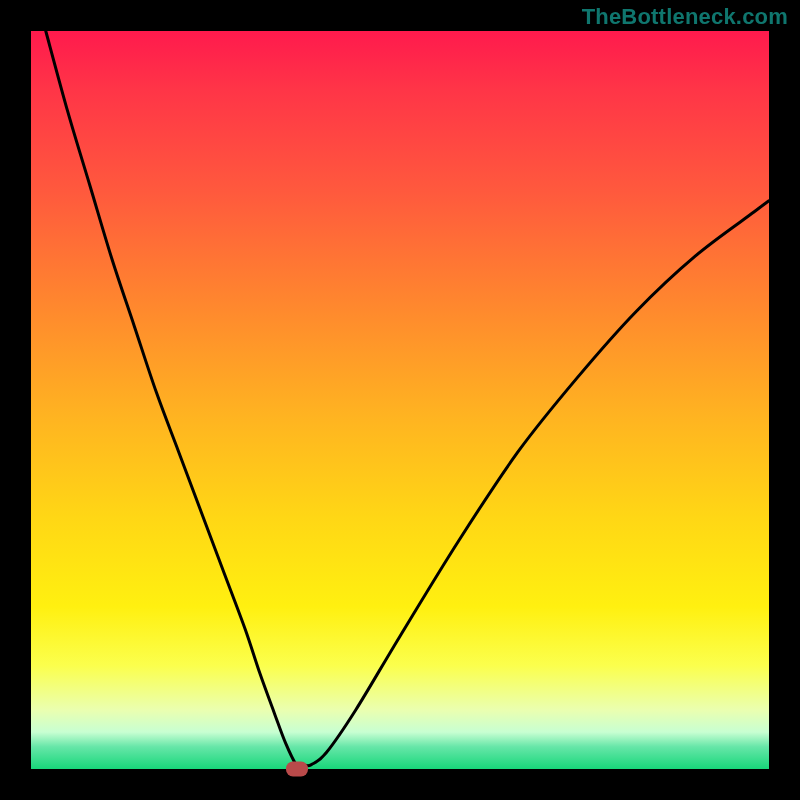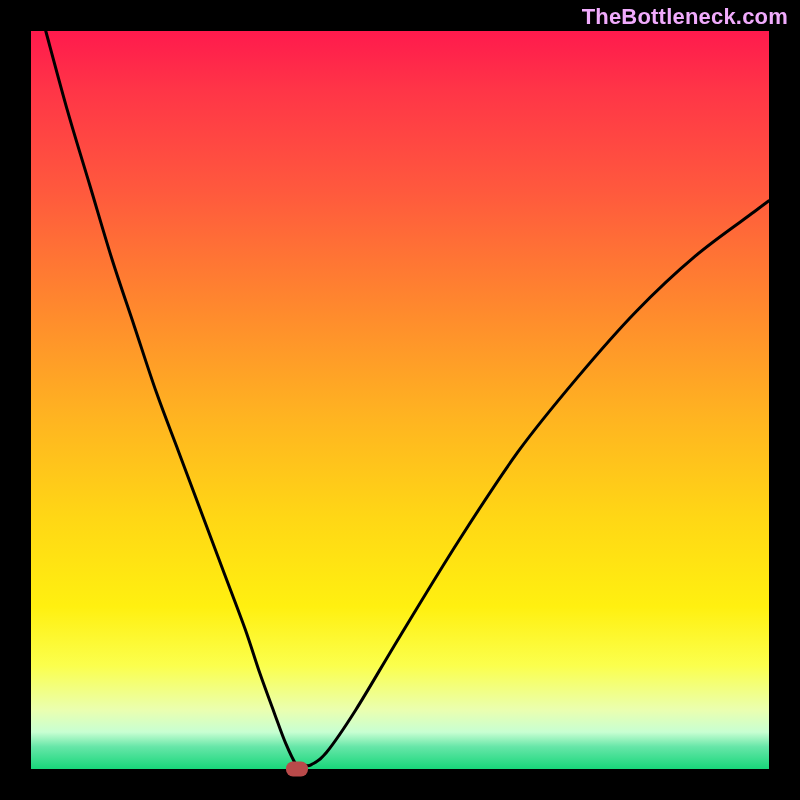--- a/index.html
+++ b/index.html
@@ -16,21 +16,21 @@
     width: 800px;
     height: 800px;
     background: #000;
   }
   .attribution {
     position: absolute;
     top: 4px;
     right: 12px;
     font-size: 22px;
     font-weight: bold;
-    color: #f0abfc;
+    color: #0f766e;
     letter-spacing: 0.2px;
     user-select: none;
   }
   .plot {
     position: absolute;
     left: 31px;
     top: 31px;
     width: 738px;
     height: 738px;
     

